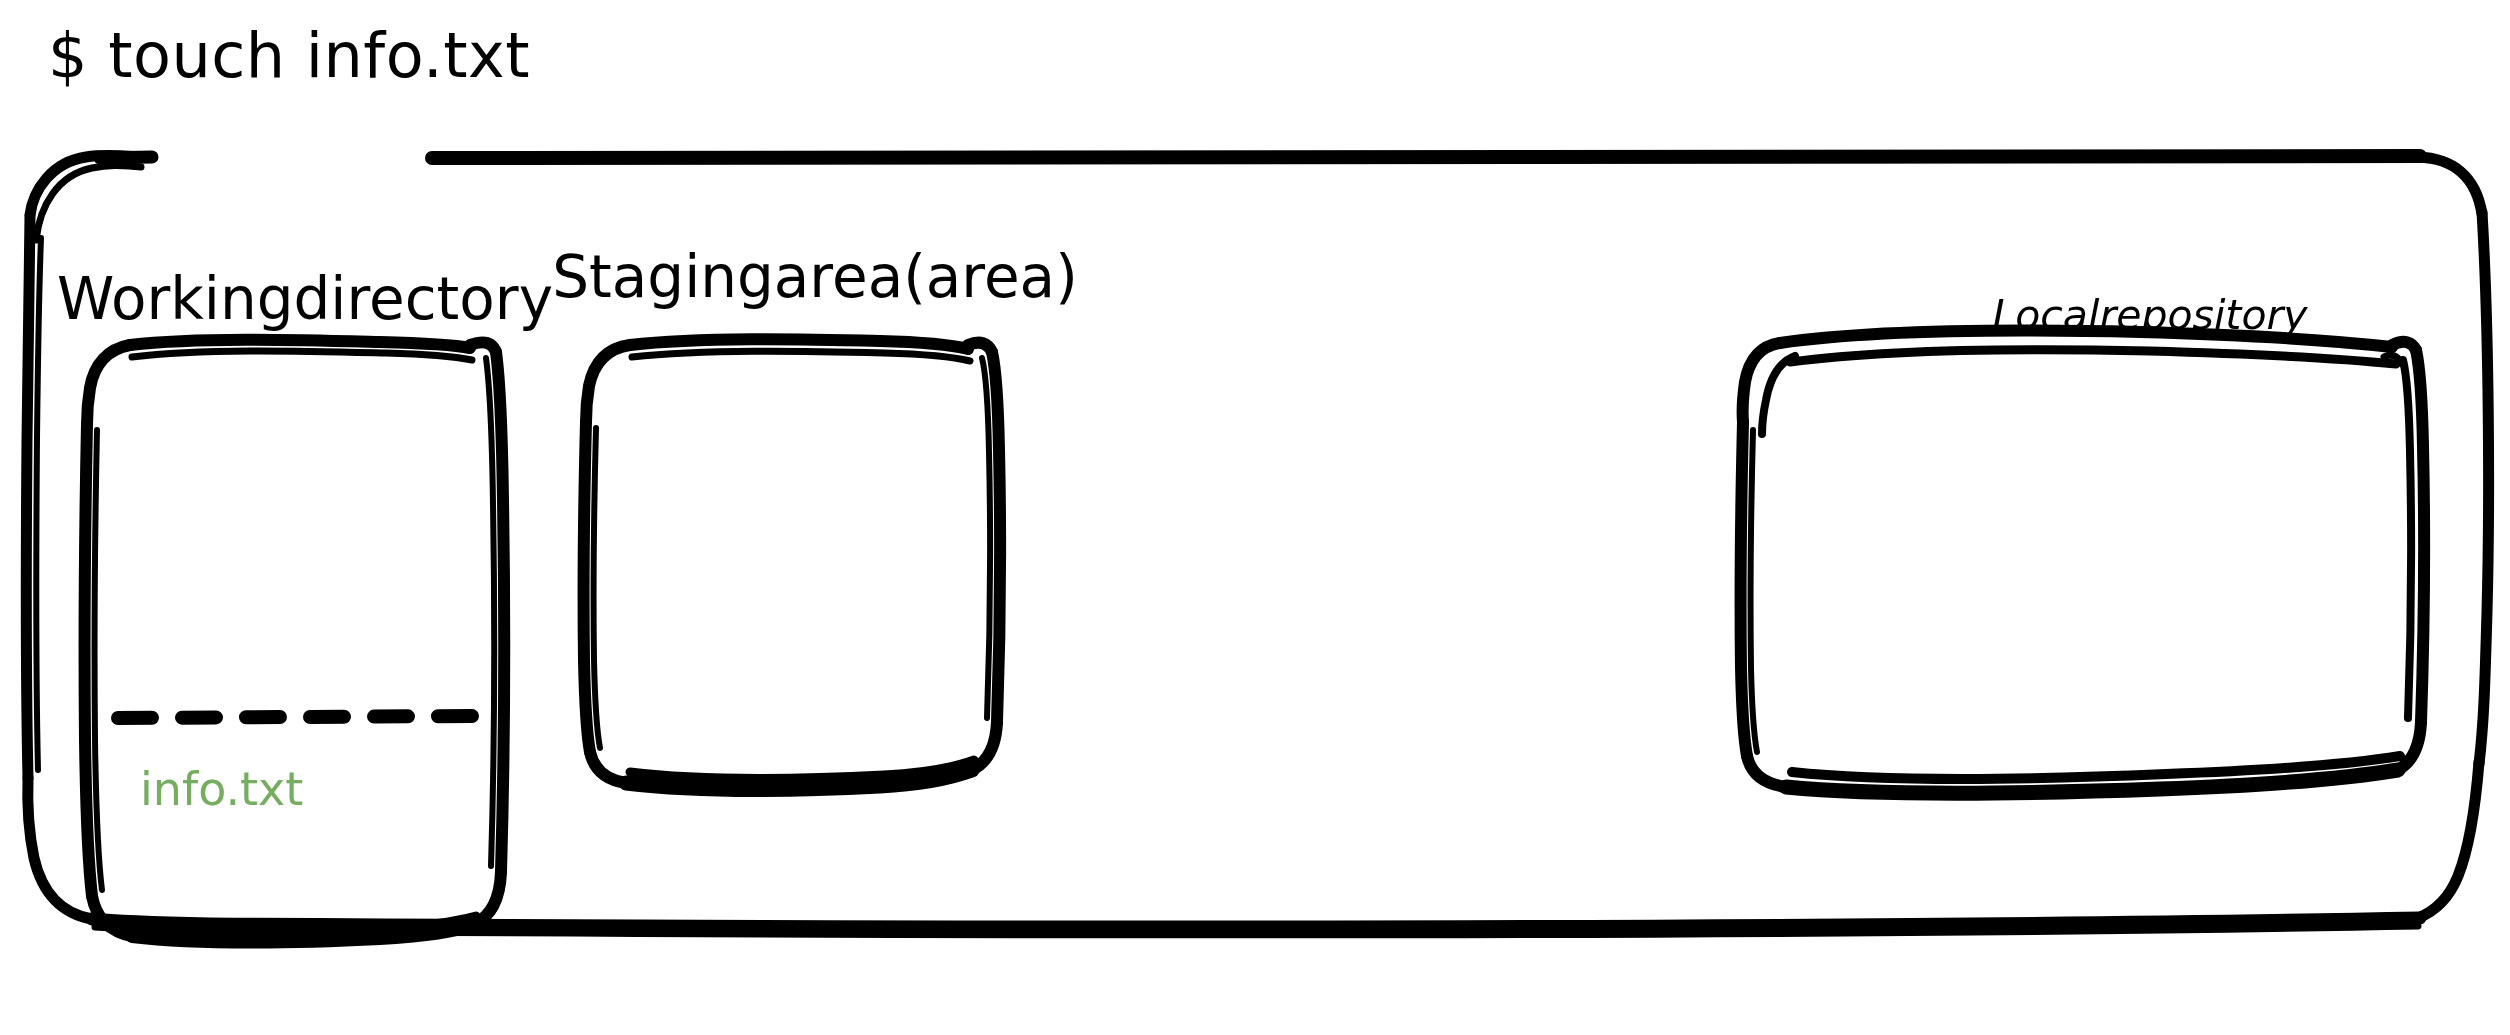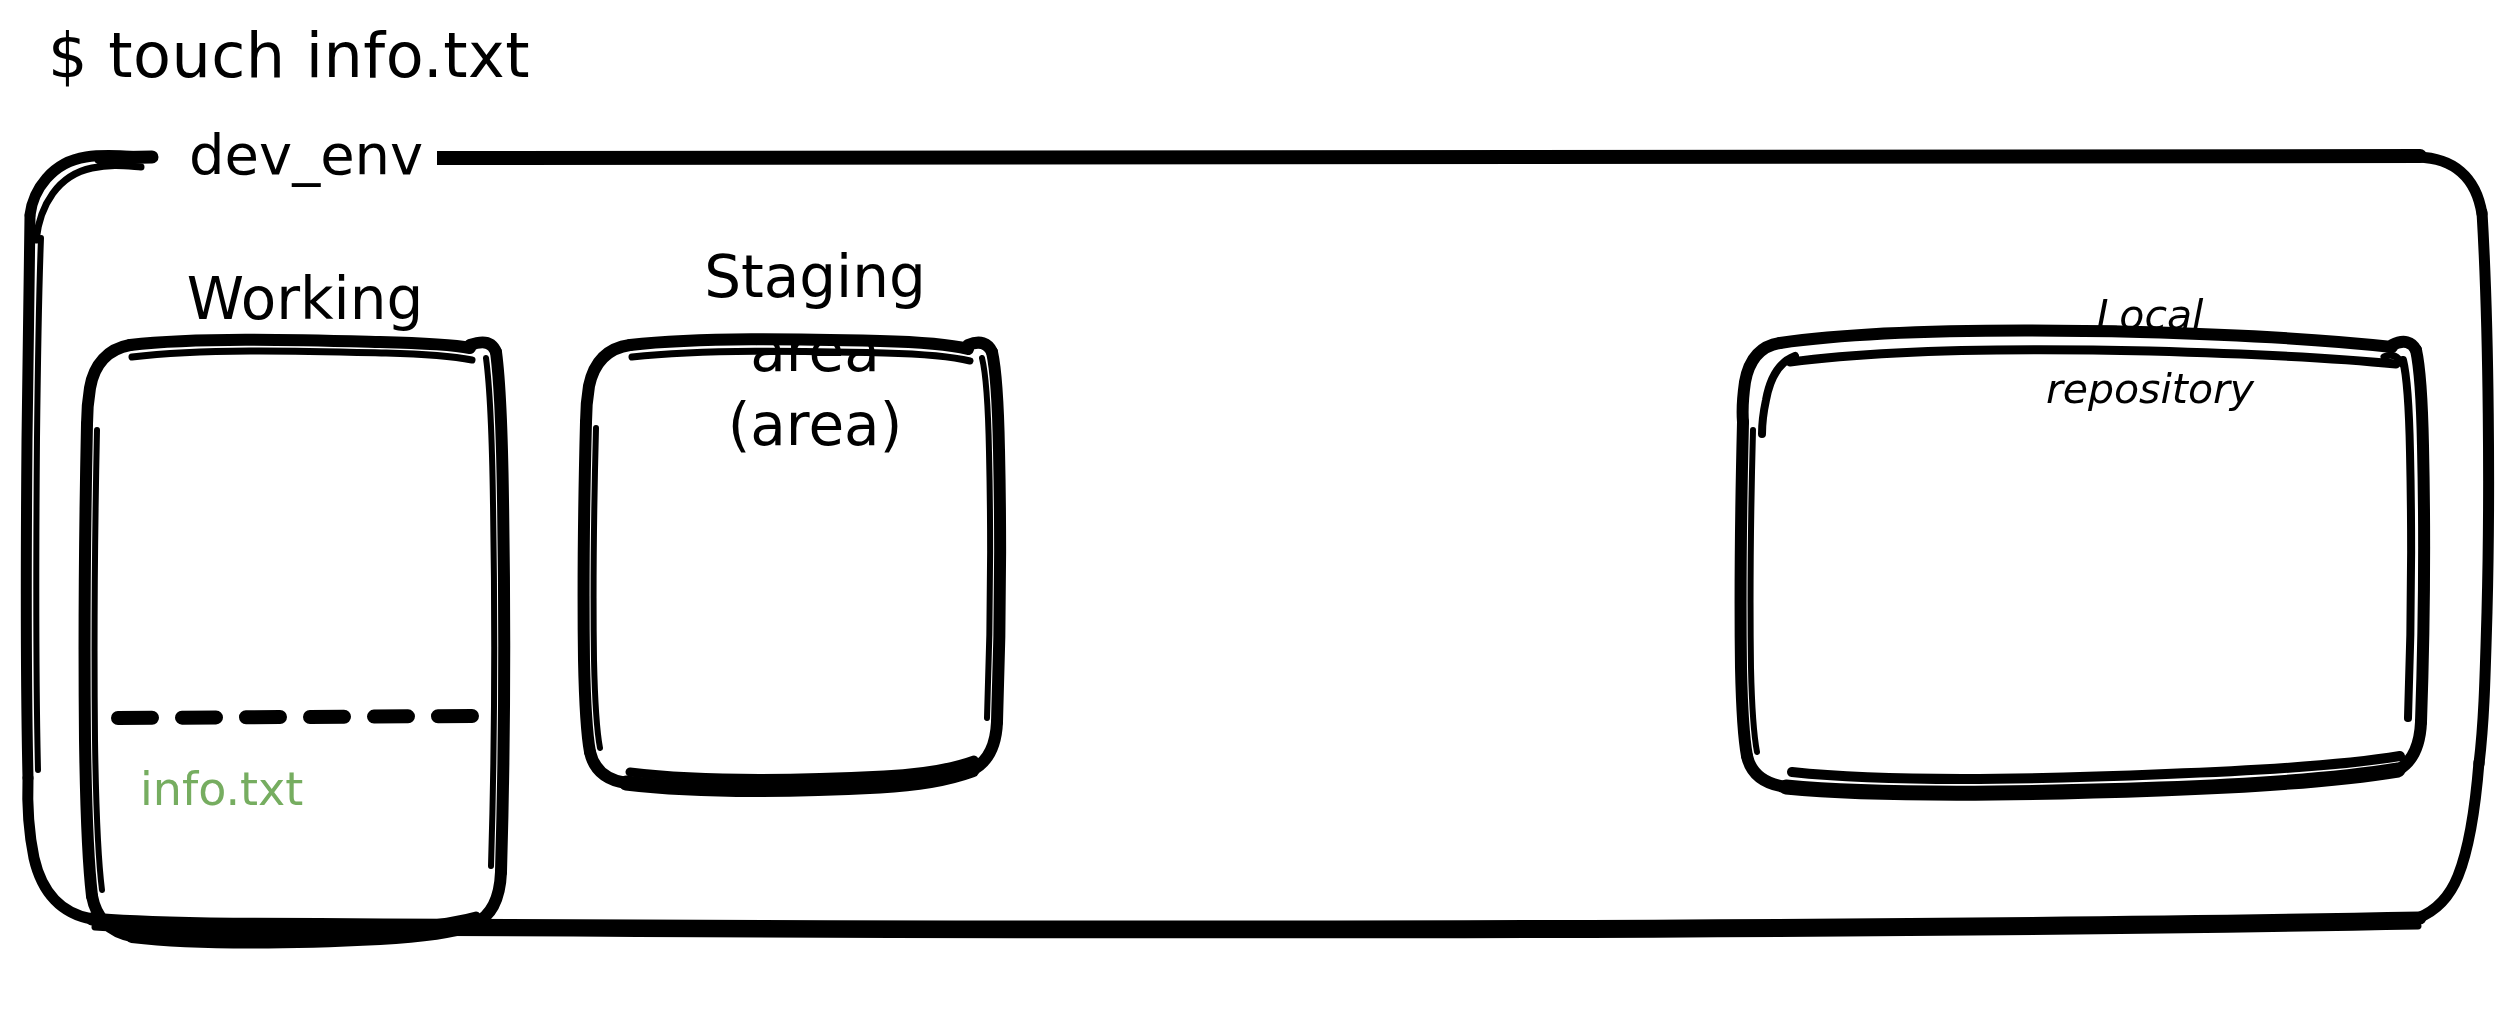--- a/index.html
+++ b/index.html
@@ -63,21 +63,21 @@
     color: #000000;
     background: #ffffff;
     padding: 0 14px;
     white-space: nowrap;
   }
 
   
   .boxtext {
     position: absolute;
     display: flex;
-    flex-direction: column;
+    flex-direction: row;
     align-items: center;
     justify-content: center;
     text-align: center;
     color: #000000;
     font-family: "DejaVu Sans", sans-serif;
   }
   .boxtext .ln {
     display: block;
     white-space: nowrap;
   }
@@ -224,24 +224,24 @@
 
       <path d="M2421 722 C2424 636, 2425 534, 2423 446 C2422 396, 2420 368, 2416 350" stroke-width="12"></path>
       <path d="M2408 718 C2411 638, 2412 540, 2410 452 C2409 402, 2407 376, 2403 360" stroke-width="8"></path>
 
       <path d="M2416 350 C2412 342, 2404 339, 2392 345" stroke-width="12"></path>
       <path d="M2402 364 C2398 356, 2392 353, 2384 357" stroke-width="7"></path>
     </g>
 
   </svg>
 
-  <div class="legend">dev_env</div>
 
   <div class="boxtext" id="wd-text">
     <span class="ln">Working</span>
+    <span class="ln">directory</span>
   </div>
   <div id="wd-file">info.txt</div>
 
   <div class="boxtext" id="sa-text">
     <span class="ln">Staging</span>
     <span class="ln">area</span>
     <span class="ln">(area)</span>
   </div>
 
   <div class="boxtext" id="lr-text">

